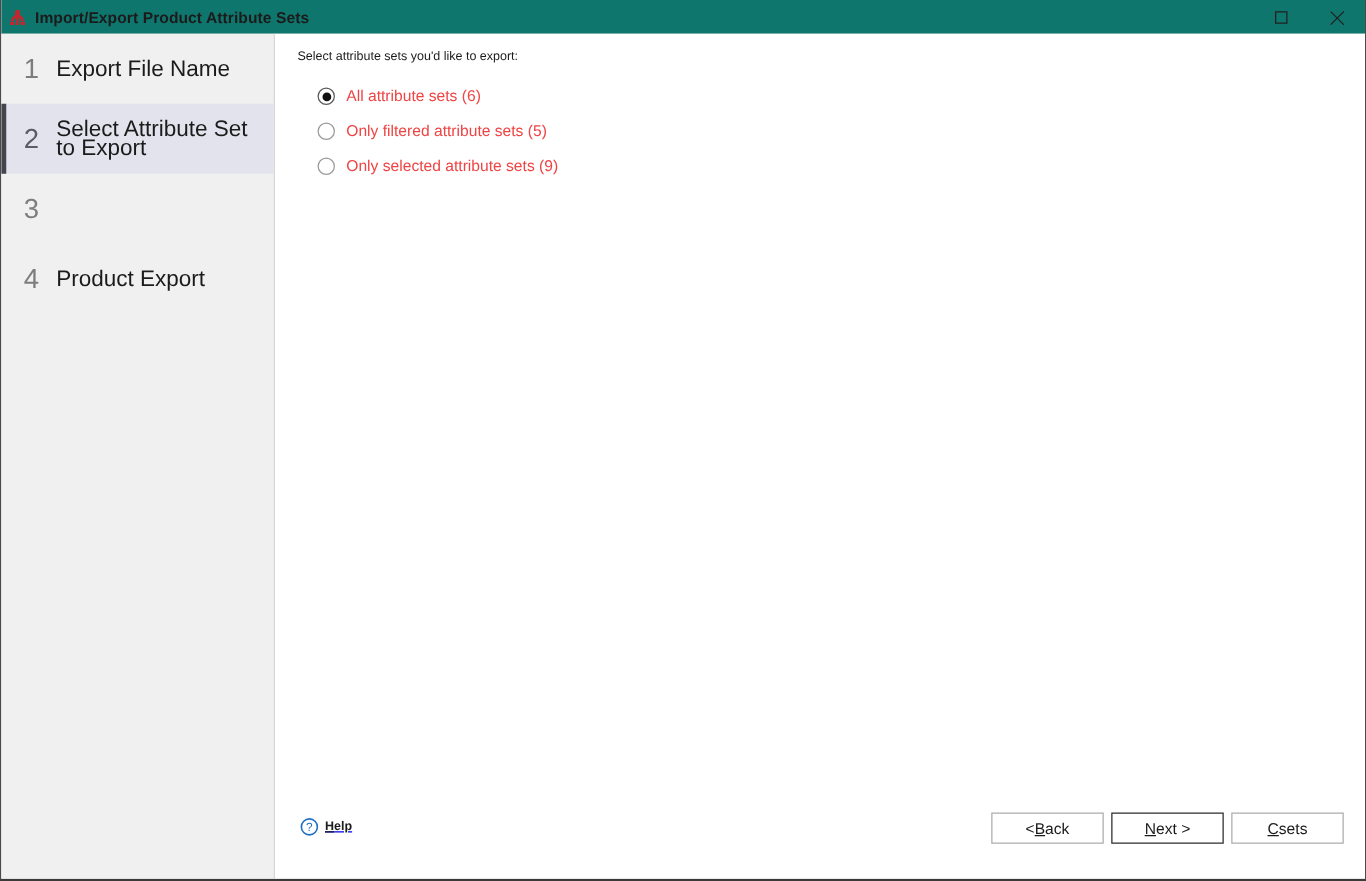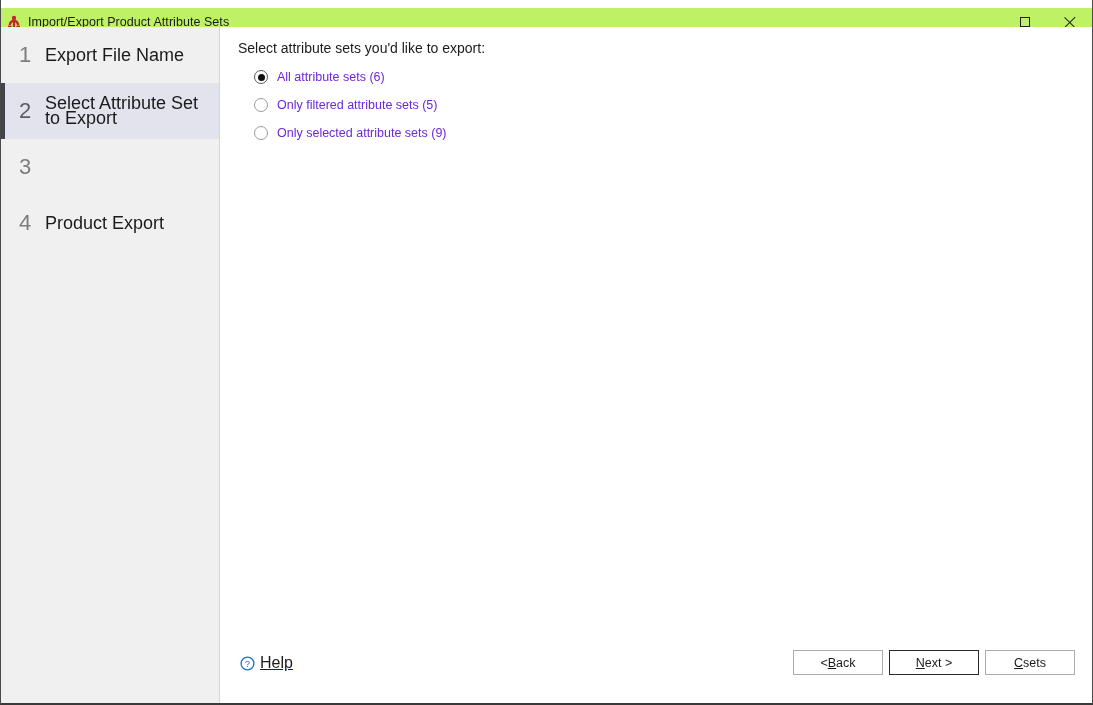--- a/index.html
+++ b/index.html
@@ -20,25 +20,26 @@
     background: #ffffff;
     border-left: 1px solid #4a4a4a;
     border-right: 1px solid #4a4a4a;
     border-bottom: 2px solid #3a3a3a;
     overflow: hidden;
   }
 
   
   #titlebar {
     position: absolute;
-    left: 0; top: 8px; right: 0;
+    left: 0; top: 0; right: 0;
     height: 27px;
-    background: #bef264;
-    display: flex;
-    align-items: center;
+    background: #0f766e;
+    display: flex;
+    align-items: center;
+    font-weight: bold;
   }
   #app-icon {
     width: 16px;
     height: 16px;
     margin-left: 5px;
     margin-right: 6px;
     flex: 0 0 auto;
     position: relative;
   }
   #app-icon svg { display: block; }
@@ -141,21 +142,21 @@
   
   #content {
     flex: 1 1 auto;
     background: #ffffff;
     position: relative;
   }
   #prompt {
     position: absolute;
     left: 18px;
     top: 13px;
-    font-size: 14px;
+    font-size: 10px;
     color: #1b1b1b;
     text-align: right;
   }
   #radio-group {
     position: absolute;
     left: 34px;
     top: 36px;
   }
   .radio-row {
     display: flex;
@@ -182,21 +183,21 @@
     top: 50%;
     width: 7px;
     height: 7px;
     margin-left: -3.5px;
     margin-top: -3.5px;
     border-radius: 50%;
     background: #111111;
   }
   .radio-label {
     font-size: 12.5px;
-    color: #6d28d9;
+    color: #ef4444;
     white-space: nowrap;
   }
 
   
   #footer {
     position: absolute;
     left: 0;
     right: 0;
     bottom: 0;
     height: 60px;
@@ -209,22 +210,23 @@
     align-items: center;
     cursor: default;
   }
   #help-icon {
     width: 15px;
     height: 15px;
     margin-right: 5px;
     flex: 0 0 15px;
   }
   #help-label {
-    font-size: 16px;
-    color: #1b1b1b;
+    font-size: 10px;
+    color: #1b1b1b;
+    font-weight: bold;
   }
   #help-label .mn { text-decoration: underline; }
 
   #nav-buttons {
     position: absolute;
     right: 17px;
     top: 7px;
     display: flex;
     gap: 6px;
   }

